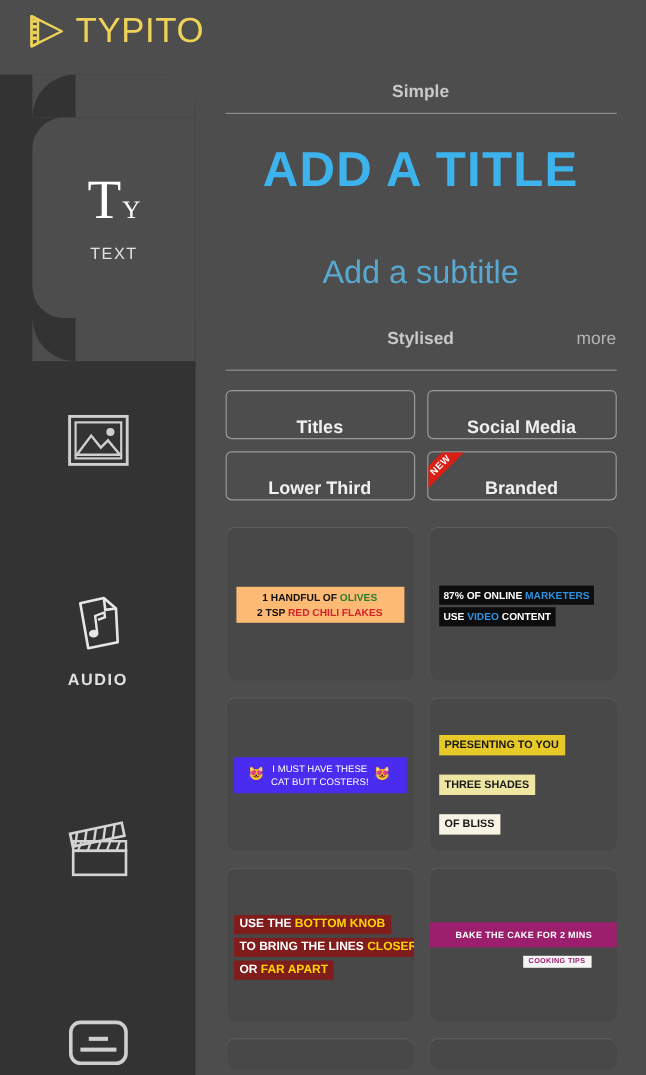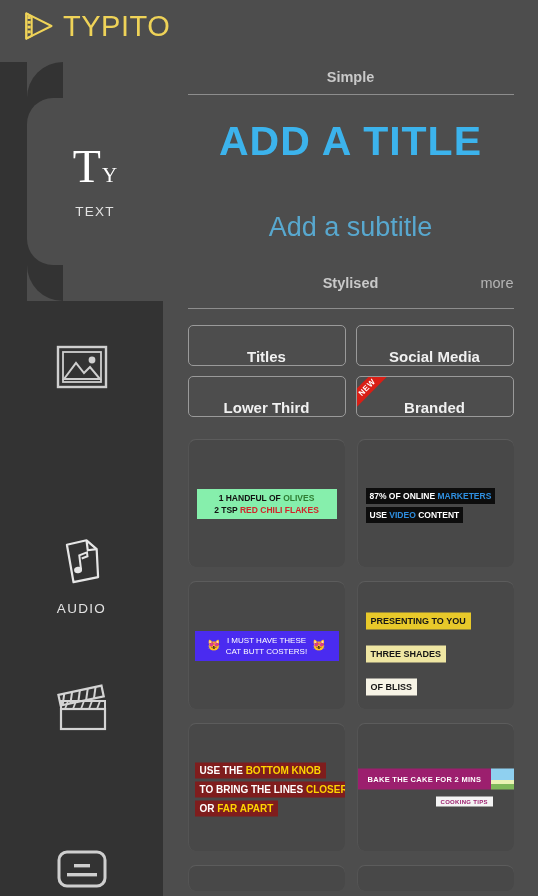--- a/index.html
+++ b/index.html
@@ -131,21 +131,21 @@
   .thumb {
     position: relative; height: 128px; border-radius: 8px;
     background: #484848;
     border-top: 1px solid #5c5c5c; border-left: 1px solid #545454;
     overflow: hidden;
   }
   .tpl { position: absolute; left: 0; right: 0; top: 50%; transform: translateY(-50%); }
 
   
   .t1-bar {
-    background: #86efac; margin: 0 8px; padding: 3px 6px;
+    background: #fdba74; margin: 0 8px; padding: 3px 6px;
     font-size: 8.5px; font-weight: bold; color: #111; line-height: 12px;
     text-align: center; font-family: "Liberation Sans", sans-serif;
   }
   .c-green { color: #2f7d32; }
   .c-red { color: #d2242a; }
 
   
   .t2-row {
     display: inline-block; background: #0d0d0d; color: #fff;
     font-size: 8.5px; font-weight: bold; padding: 2px 4px; line-height: 12px;
@@ -176,21 +176,21 @@
     font-size: 10px; font-weight: bold; padding: 2px 5px; line-height: 12px; white-space: nowrap;
   }
   .c-yellow { color: #ffd400; }
 
   
   .t6-main {
     display: flex; align-items: stretch;
   }
   .t6-bar {
     background: #9c1f6e; color: #fff; font-size: 7.5px; font-weight: bold;
-    padding: 5px 10px; line-height: 11px; letter-spacing: .3px; white-space: nowrap; flex: 1;
+    padding: 5px 22px; line-height: 11px; letter-spacing: .3px; white-space: nowrap; flex: 1;
     display: flex; align-items: center;
   }
   .t6-img { width: 34px; background: linear-gradient(#8fd0f0 0 55%, #eaf3b4 55% 72%, #7fb85a 72% 100%); }
   .t6-sub {
     display: inline-block; background: #f4f4f4; color: #9c1f6e;
     font-size: 6px; font-weight: bold; padding: 2px 5px; margin-left: 78px; letter-spacing: .3px;
   }
   .t6-outer { padding-right: 0; }
 
   .thumb-partial { height: 26px; }
@@ -234,21 +234,21 @@
       <span class="ico">
         <svg width="52" height="44" viewBox="0 0 52 44">
           <rect x="2" y="2" width="48" height="40" fill="none" stroke="#cfcfcf" stroke-width="2.4"></rect>
           <rect x="7" y="7" width="38" height="30" fill="none" stroke="#cfcfcf" stroke-width="1.8"></rect>
           <circle cx="36" cy="15" r="3.4" fill="#cfcfcf"></circle>
           <path d="M8 34 L20 18 L28 28 L34 22 L44 34 Z" fill="none" stroke="#cfcfcf" stroke-width="2"></path>
         </svg>
       </span>
     </div>
 
-    <div class="rail-item" style="top:473px;">
+    <div class="rail-item" style="top:431px;font-weight:bold;">
       <span class="ico">
         <svg width="52" height="52" viewBox="0 0 52 52">
           <g transform="rotate(-7 26 26)">
             <path d="M13 8 L33 6 L42 16 L40 44 L15 46 Z" fill="none" stroke="#e6e6e6" stroke-width="2.2" stroke-linejoin="round"></path>
             <path d="M33 6 L33 16 L42 16" fill="none" stroke="#e6e6e6" stroke-width="2.2" stroke-linejoin="round"></path>
             <path d="M24 34 L24 20 L32 18 L32 22 L26 23.5" fill="none" stroke="#e6e6e6" stroke-width="2"></path>
             <ellipse cx="21" cy="34.5" rx="4" ry="3.2" fill="#e6e6e6"></ellipse>
           </g>
         </svg>
       </span>

